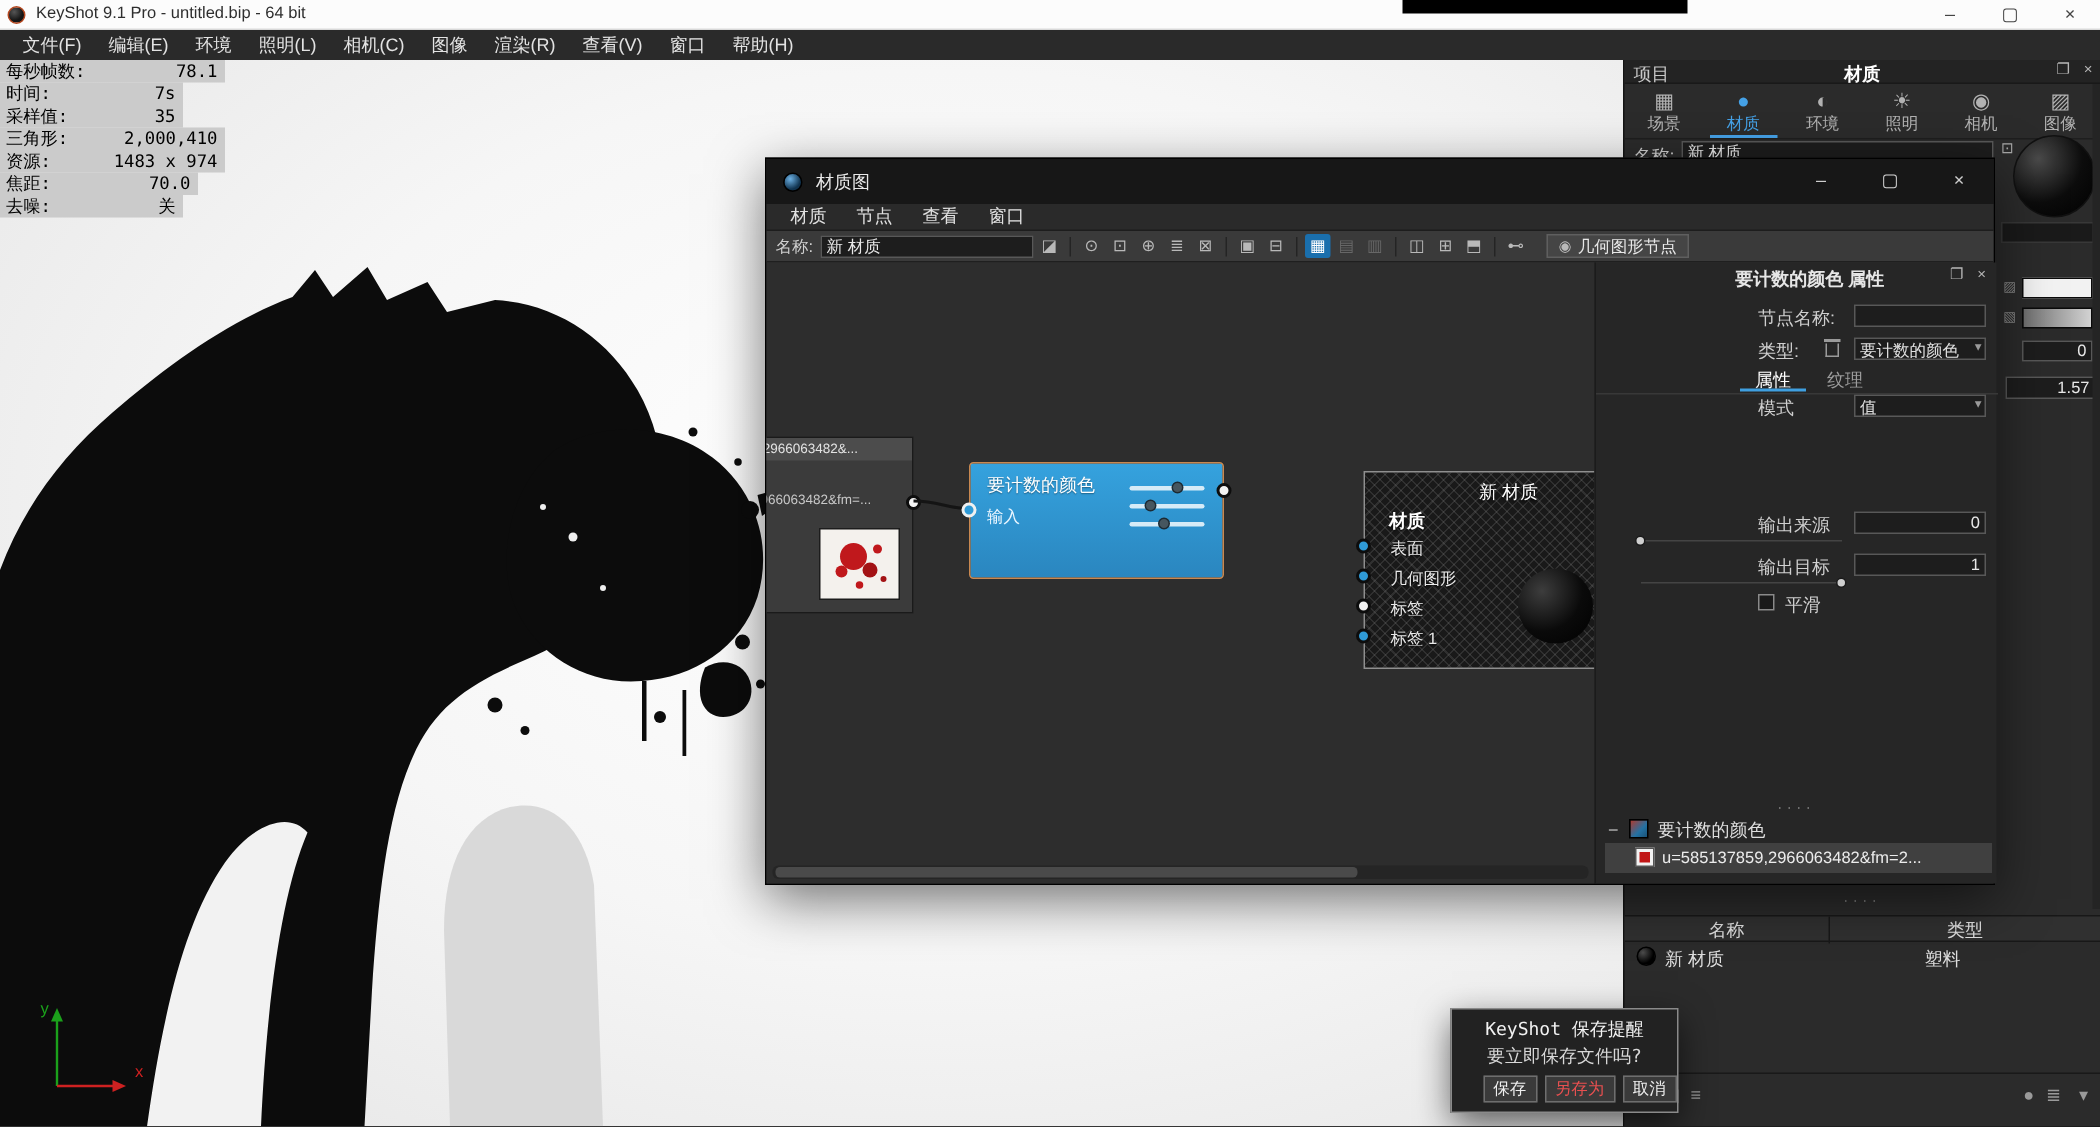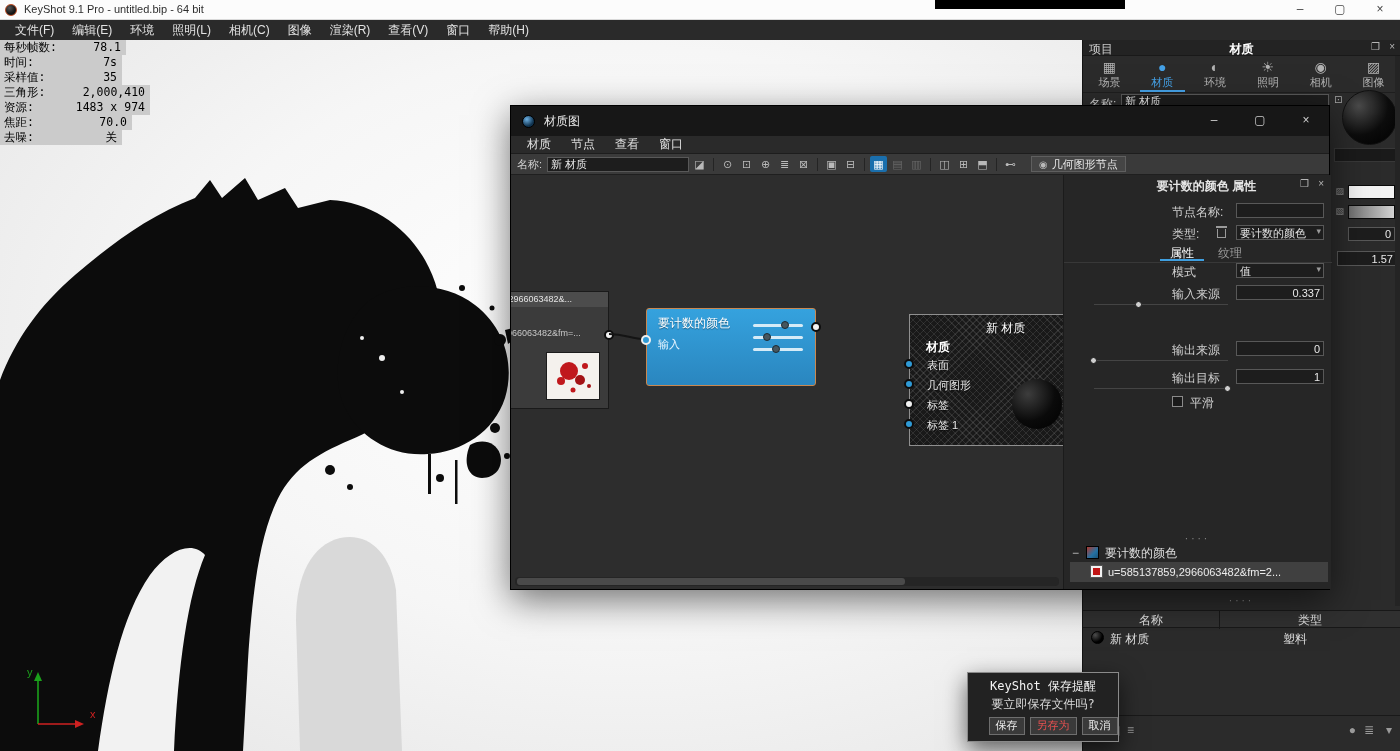--- a/index.html
+++ b/index.html
@@ -185,21 +185,21 @@
       <circle cx="350" cy="447" r="3" fill="#0c0c0c"></circle>
       <rect x="428" y="414" width="3" height="40" fill="#0c0c0c"></rect>
       <rect x="455" y="420" width="2.5" height="44" fill="#0c0c0c"></rect>
 
       <circle cx="382" cy="318" r="3" fill="#efefef"></circle>
       <circle cx="402" cy="352" r="2" fill="#efefef"></circle>
       <circle cx="362" cy="298" r="2" fill="#efefef"></circle>
     </svg>
 
     <div class="stats abs">
-      <div class="stats-row" style="width:126px;">
+      <div class="stats-row" style="width:150px;">
           <span>每秒帧数:</span>
           <span>78.1</span>
         </div>
       <div class="stats-row" style="width:122px;">
           <span>时间:</span>
           <span>7s</span>
         </div>
       <div class="stats-row" style="width:122px;">
           <span>采样值:</span>
           <span>35</span>
@@ -429,27 +429,20 @@
       <div class="abs" style="left:0;top:87px;width:268px;height:1px;background:#383838;"></div>
 
       <div class="prow abs" style="top:88px;">
         <span class="prop-label abs" style="left:108px;top:1px;">模式</span>
         <div class="dk-select abs" style="left:172px;top:0;width:88px;">
           <span>值</span>
           <span class="caret">▾</span>
         </div>
       </div>
 
-      <div class="prow abs" style="top:110px;">
-        <span class="prop-label abs" style="left:108px;top:1px;">输入来源</span>
-        <input class="tin numbox abs" style="left: 172px; top: 0px; width: 88px; height: 15px;" value="0.337">
-        <div class="slider-line abs">
-            <span class="slider-dot" style="left: calc(33.7% - 4px);"></span>
-          </div>
-      </div>
       <div class="prow abs" style="top:166px;">
         <span class="prop-label abs" style="left:108px;top:1px;">输出来源</span>
         <input class="tin numbox abs" style="left: 172px; top: 0px; width: 88px; height: 15px;" value="0">
         <div class="slider-line abs">
             <span class="slider-dot" style="left: calc(0% - 4px);"></span>
           </div>
       </div>
       <div class="prow abs" style="top:194px;">
         <span class="prop-label abs" style="left:108px;top:1px;">输出目标</span>
         <input class="tin numbox abs" style="left: 172px; top: 0px; width: 88px; height: 15px;" value="1">

